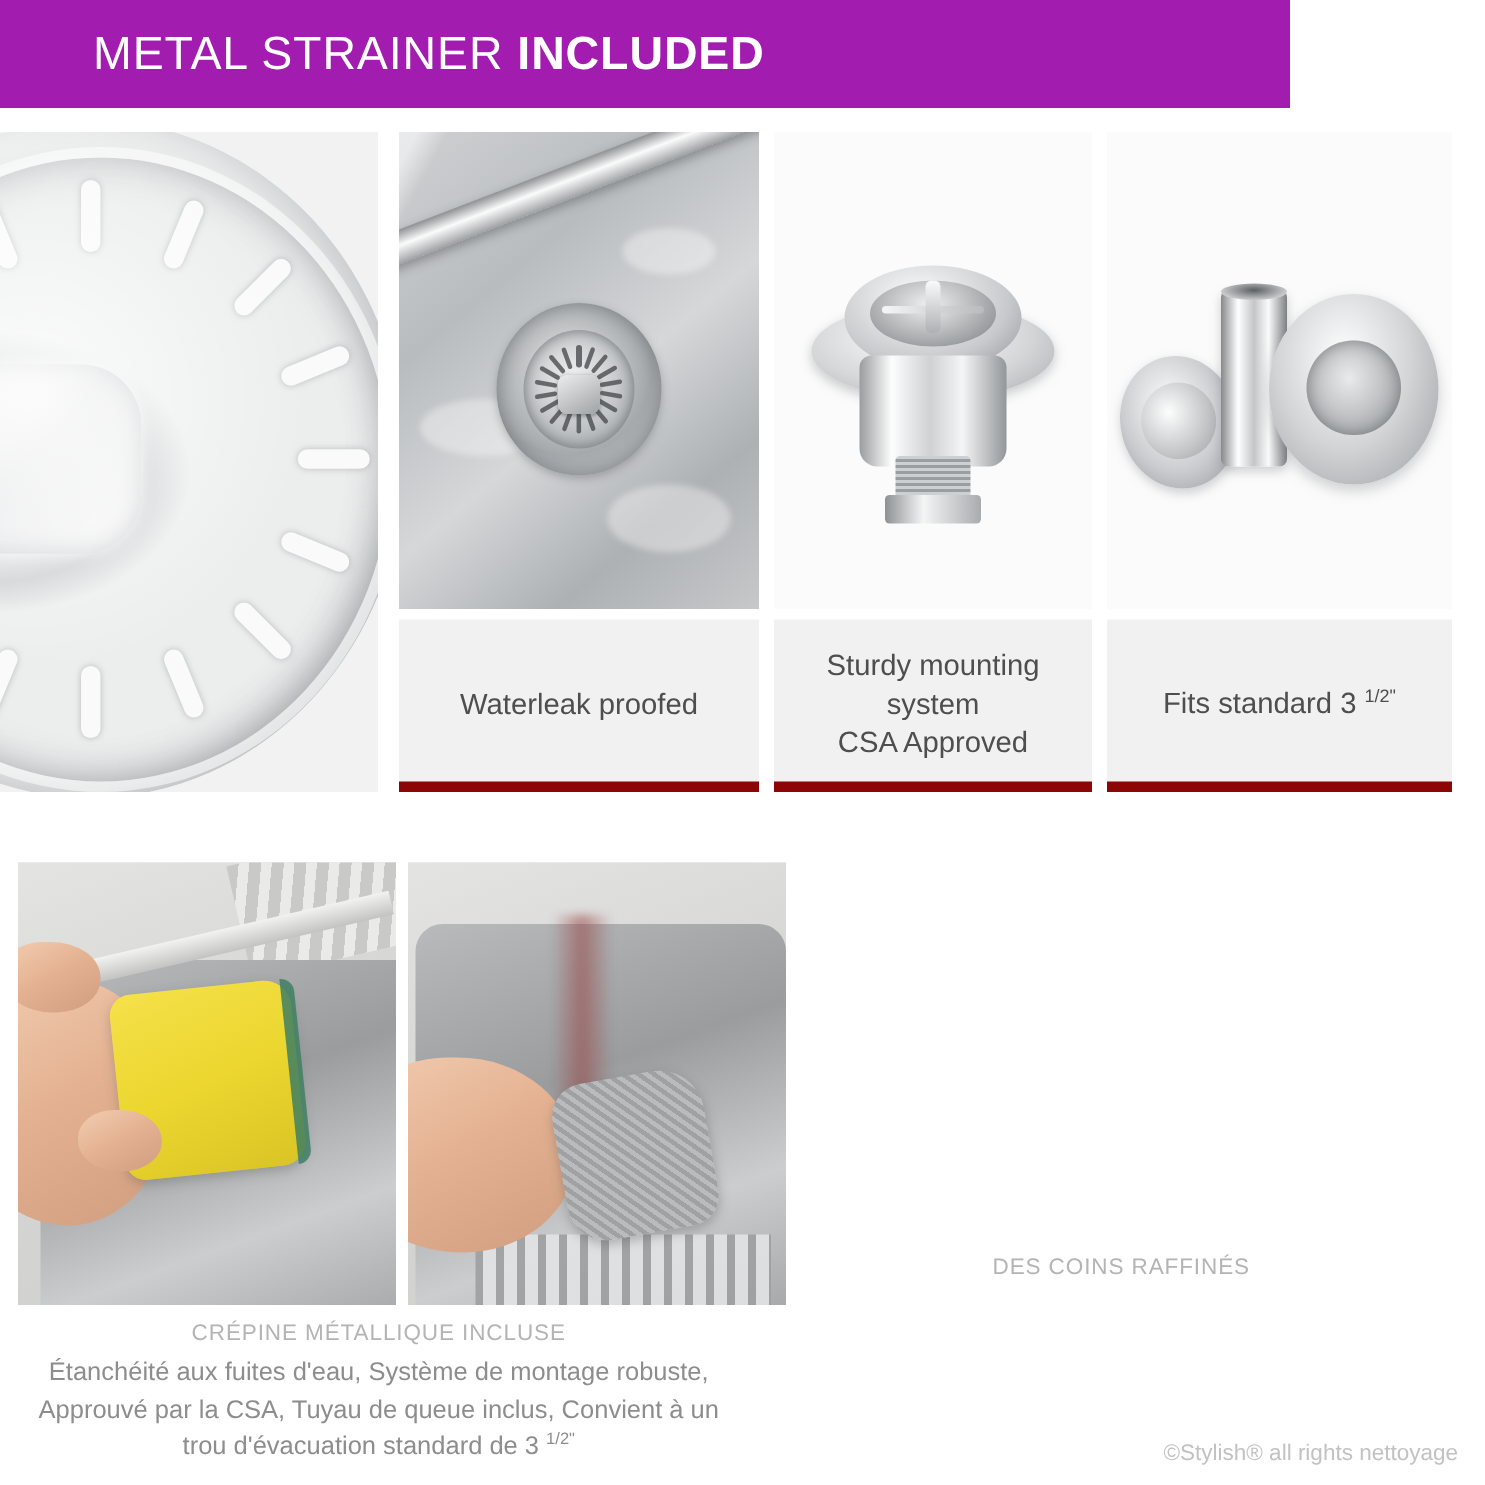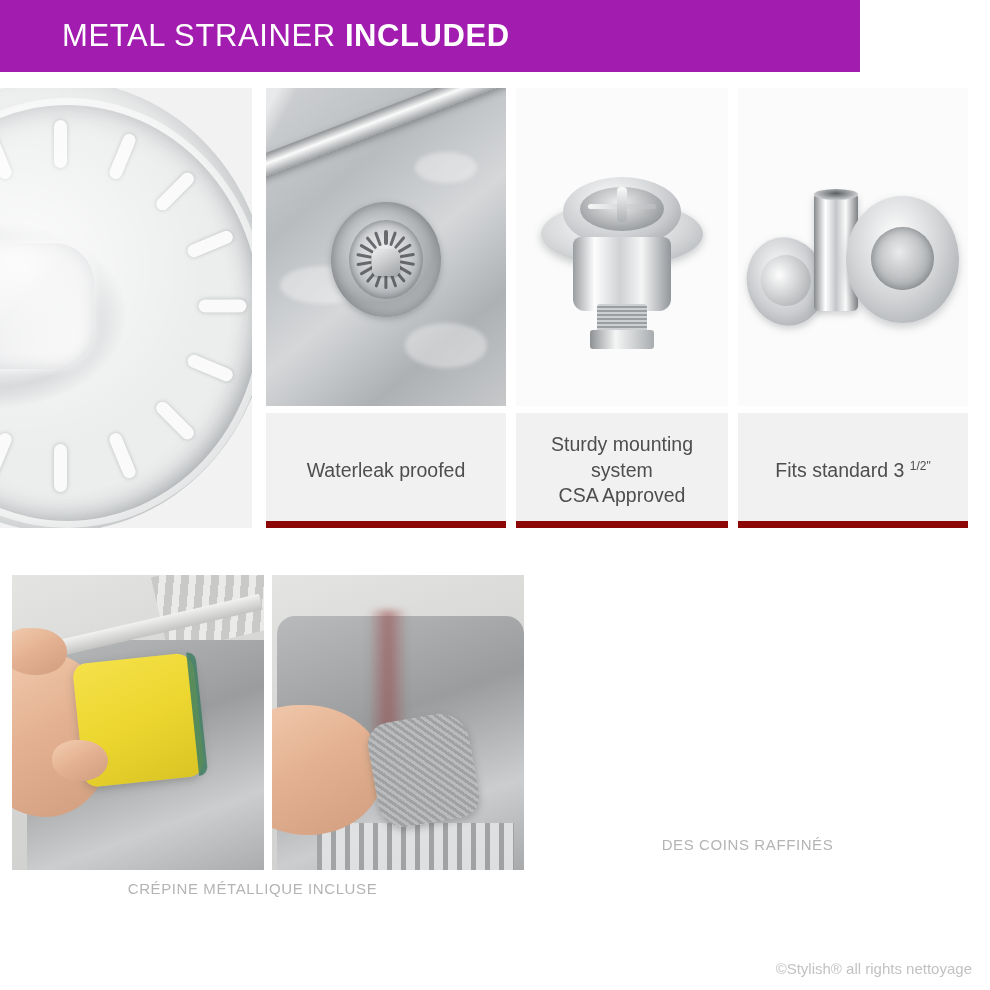--- a/index.html
+++ b/index.html
@@ -408,20 +408,25 @@
         <div class="rack"></div>
         <div class="hand" style="left:-18%;top:44%;width:62%;height:44%;"></div>
         <div class="cloth"></div>
       </div>
     </div>
 
   </div>
 
   <div class="fr" id="fr-left">
     <div class="ftitle">CRÉPINE MÉTALLIQUE INCLUSE</div>
+    <div class="fbody">
+      <div>Étanchéité aux fuites d'eau, Système de montage robuste,</div>
+      <div>Approuvé par la CSA, Tuyau de queue inclus, Convient à un</div>
+      <div><span>trou d'évacuation standard de 3 </span><span class="frac">1/2"</span></div>
+    </div>
   </div>
 
   <div class="fr" id="fr-right">
     <div class="ftitle">DES COINS RAFFINÉS</div>
   </div>
 
   <div class="copy">©Stylish® all rights nettoyage</div>
 </div>
 
 </body></html>

